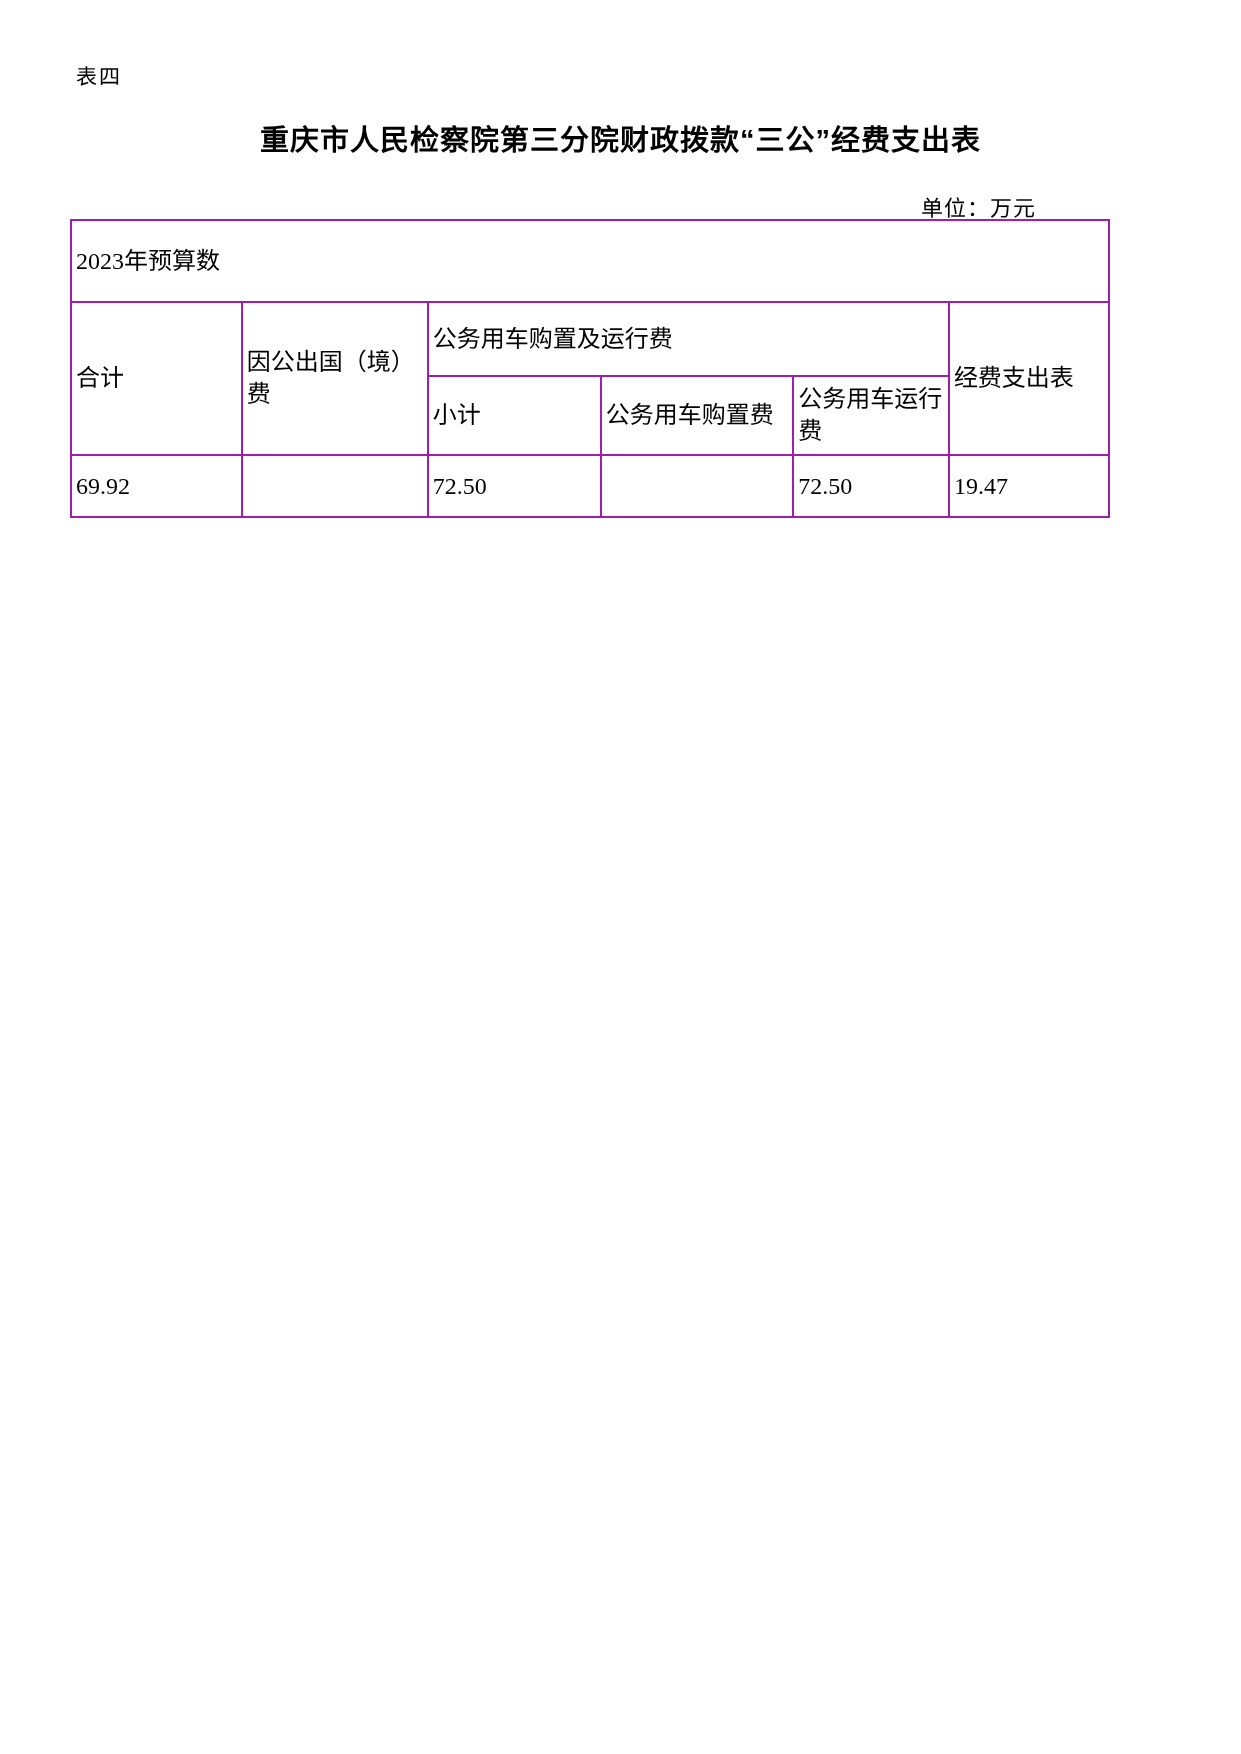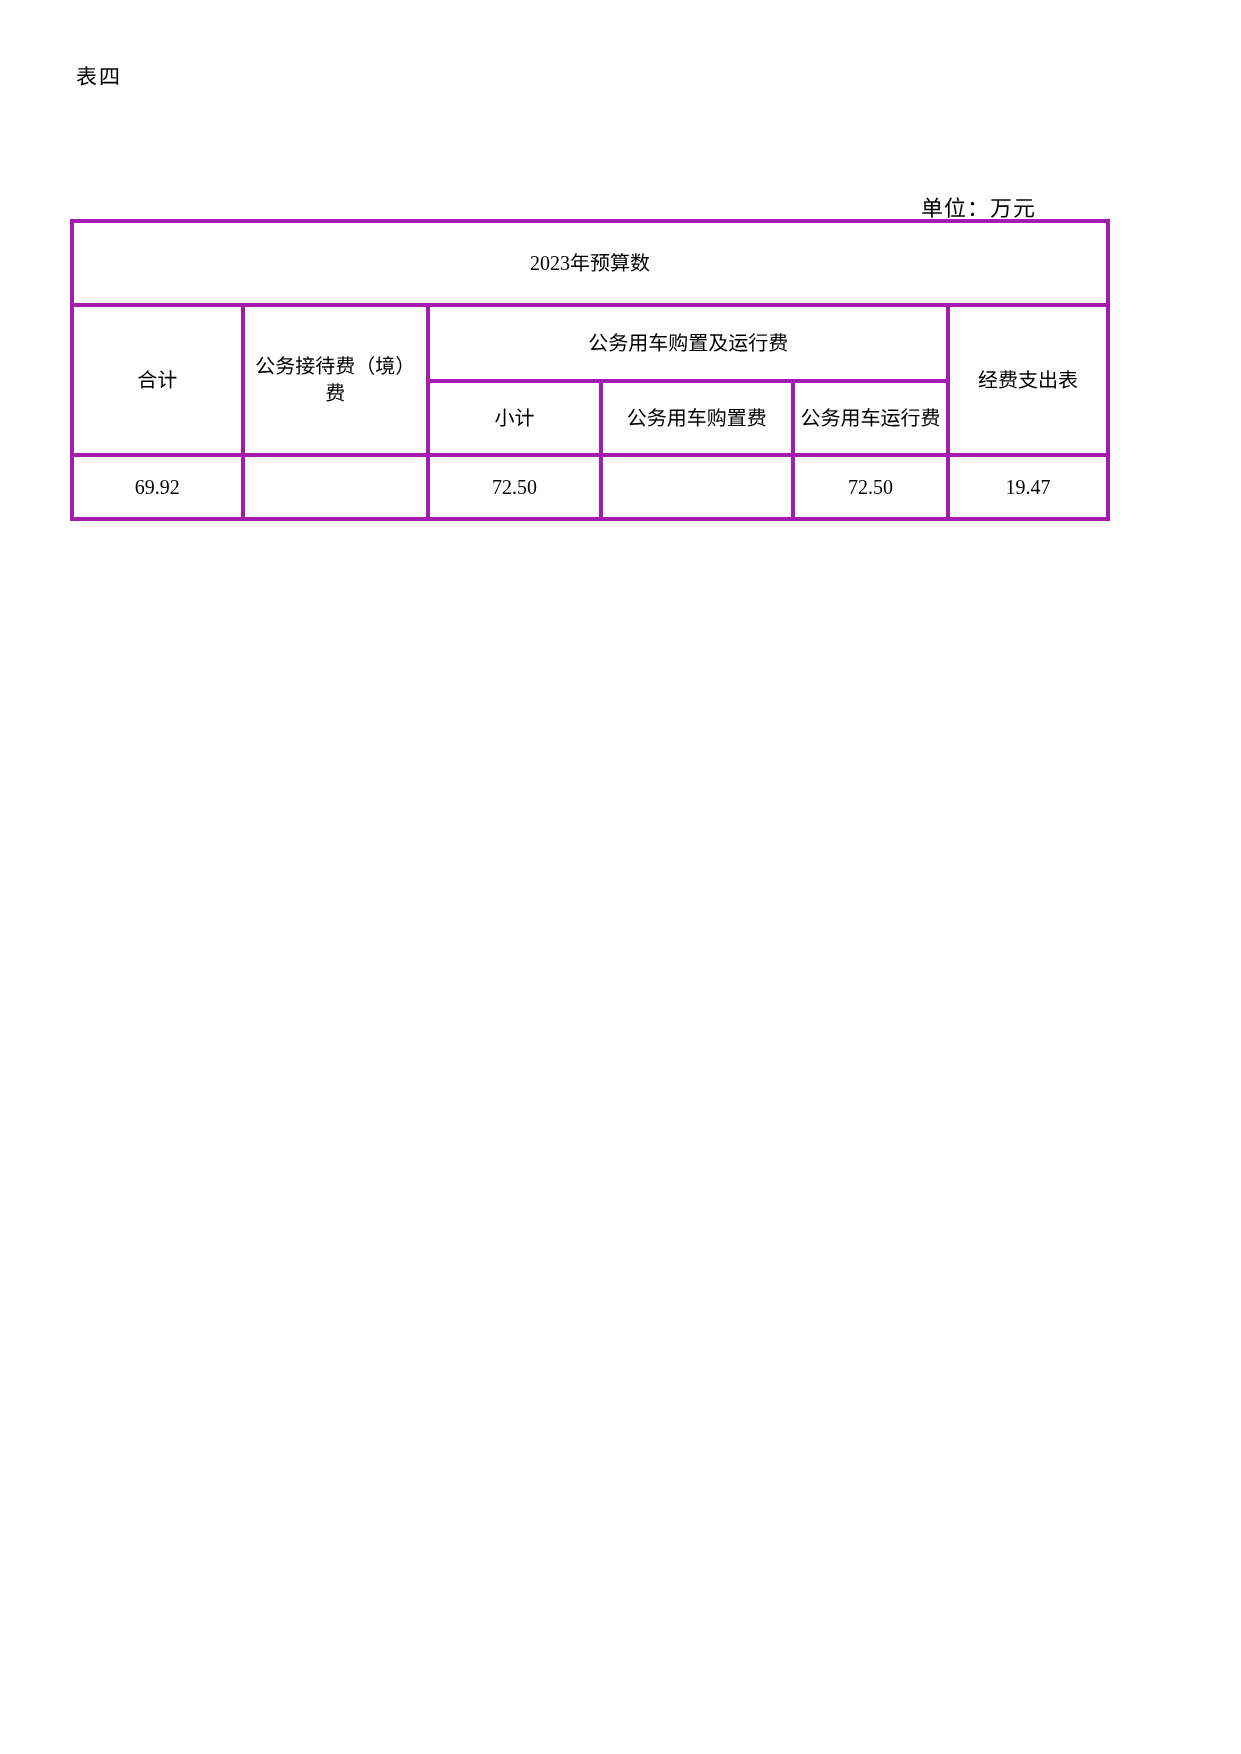--- a/index.html
+++ b/index.html
@@ -53,24 +53,23 @@
   }
   table.budget {
     position: absolute;
     top: 207px;
     left: 70px;
     width: 1040px;
     border-collapse: collapse;
     table-layout: fixed;
   }
   table.budget td {
-    border: 4px solid #a21caf;
-    text-align: center;
+    border: 2px solid #a21caf;
     vertical-align: middle;
-    font-size: 20px;
+    font-size: 24px;
     padding: 6px 4px;
     line-height: 1.35;
   }
   td.year-head {
     height: 68px;
     font-size: 21px;
   }
   td.group-head {
     height: 60px;
     font-size: 21px;
@@ -96,39 +95,40 @@
   .w-operate { width: 144px; }
   .w-reception { width: 148px; }
 </style>
 </head>
 <body>
 
 <div class="page">
 
   <div class="sheet-tag">表四</div>
 
+  <div class="doc-title">重庆市人民检察院第三分院财政拨款“三公”经费支出表</div>
 
   <div class="unit-line">单位：万元</div>
 
   <table class="budget">
     <colgroup>
       <col class="w-total">
       <col class="w-abroad">
       <col class="w-sub">
       <col class="w-purchase">
       <col class="w-operate">
       <col class="w-reception">
     </colgroup>
     <tbody>
       <tr>
         <td class="year-head" colspan="6">2023年预算数</td>
       </tr>
       <tr>
         <td class="tall-head" rowspan="2">合计</td>
-        <td class="tall-head" rowspan="2">公务接待费（境）费</td>
+        <td class="tall-head" rowspan="2">因公出国（境）费</td>
         <td class="group-head" colspan="3">公务用车购置及运行费</td>
         <td class="tall-head" rowspan="2">经费支出表</td>
       </tr>
       <tr>
         <td class="col-head">小计</td>
         <td class="col-head">公务用车购置费</td>
         <td class="col-head">公务用车运行费</td>
       </tr>
       <tr>
         <td class="value">69.92</td>

